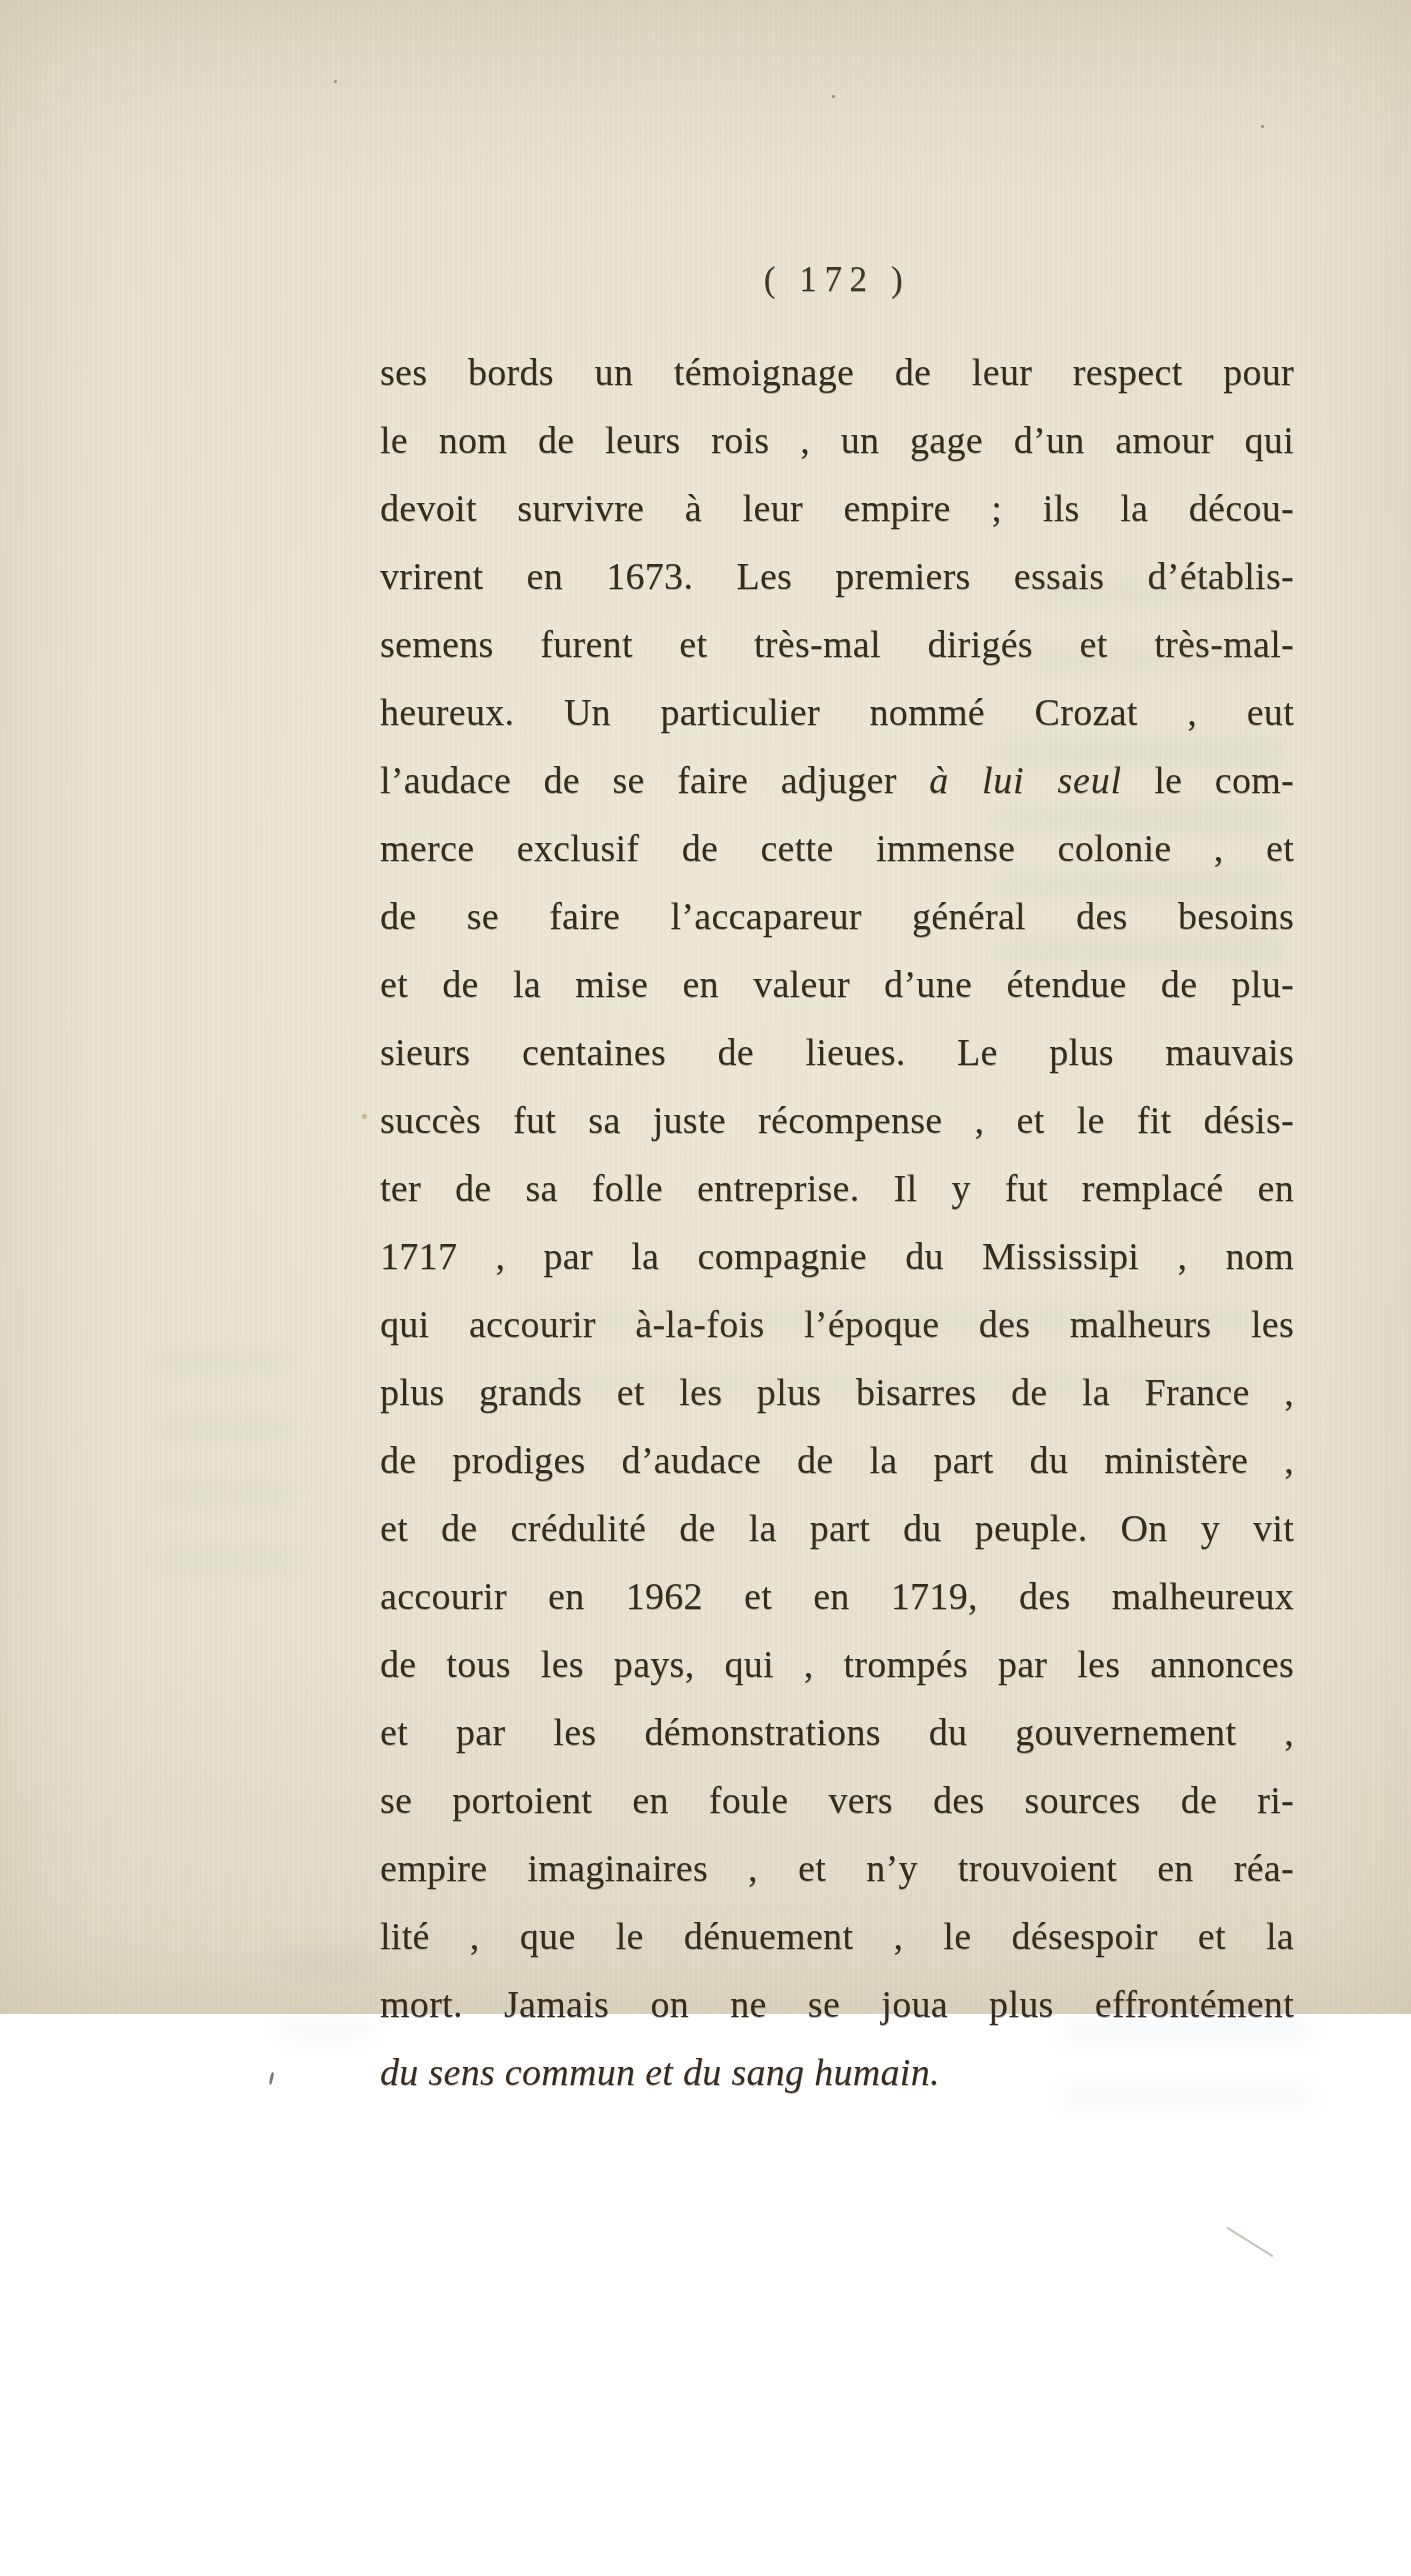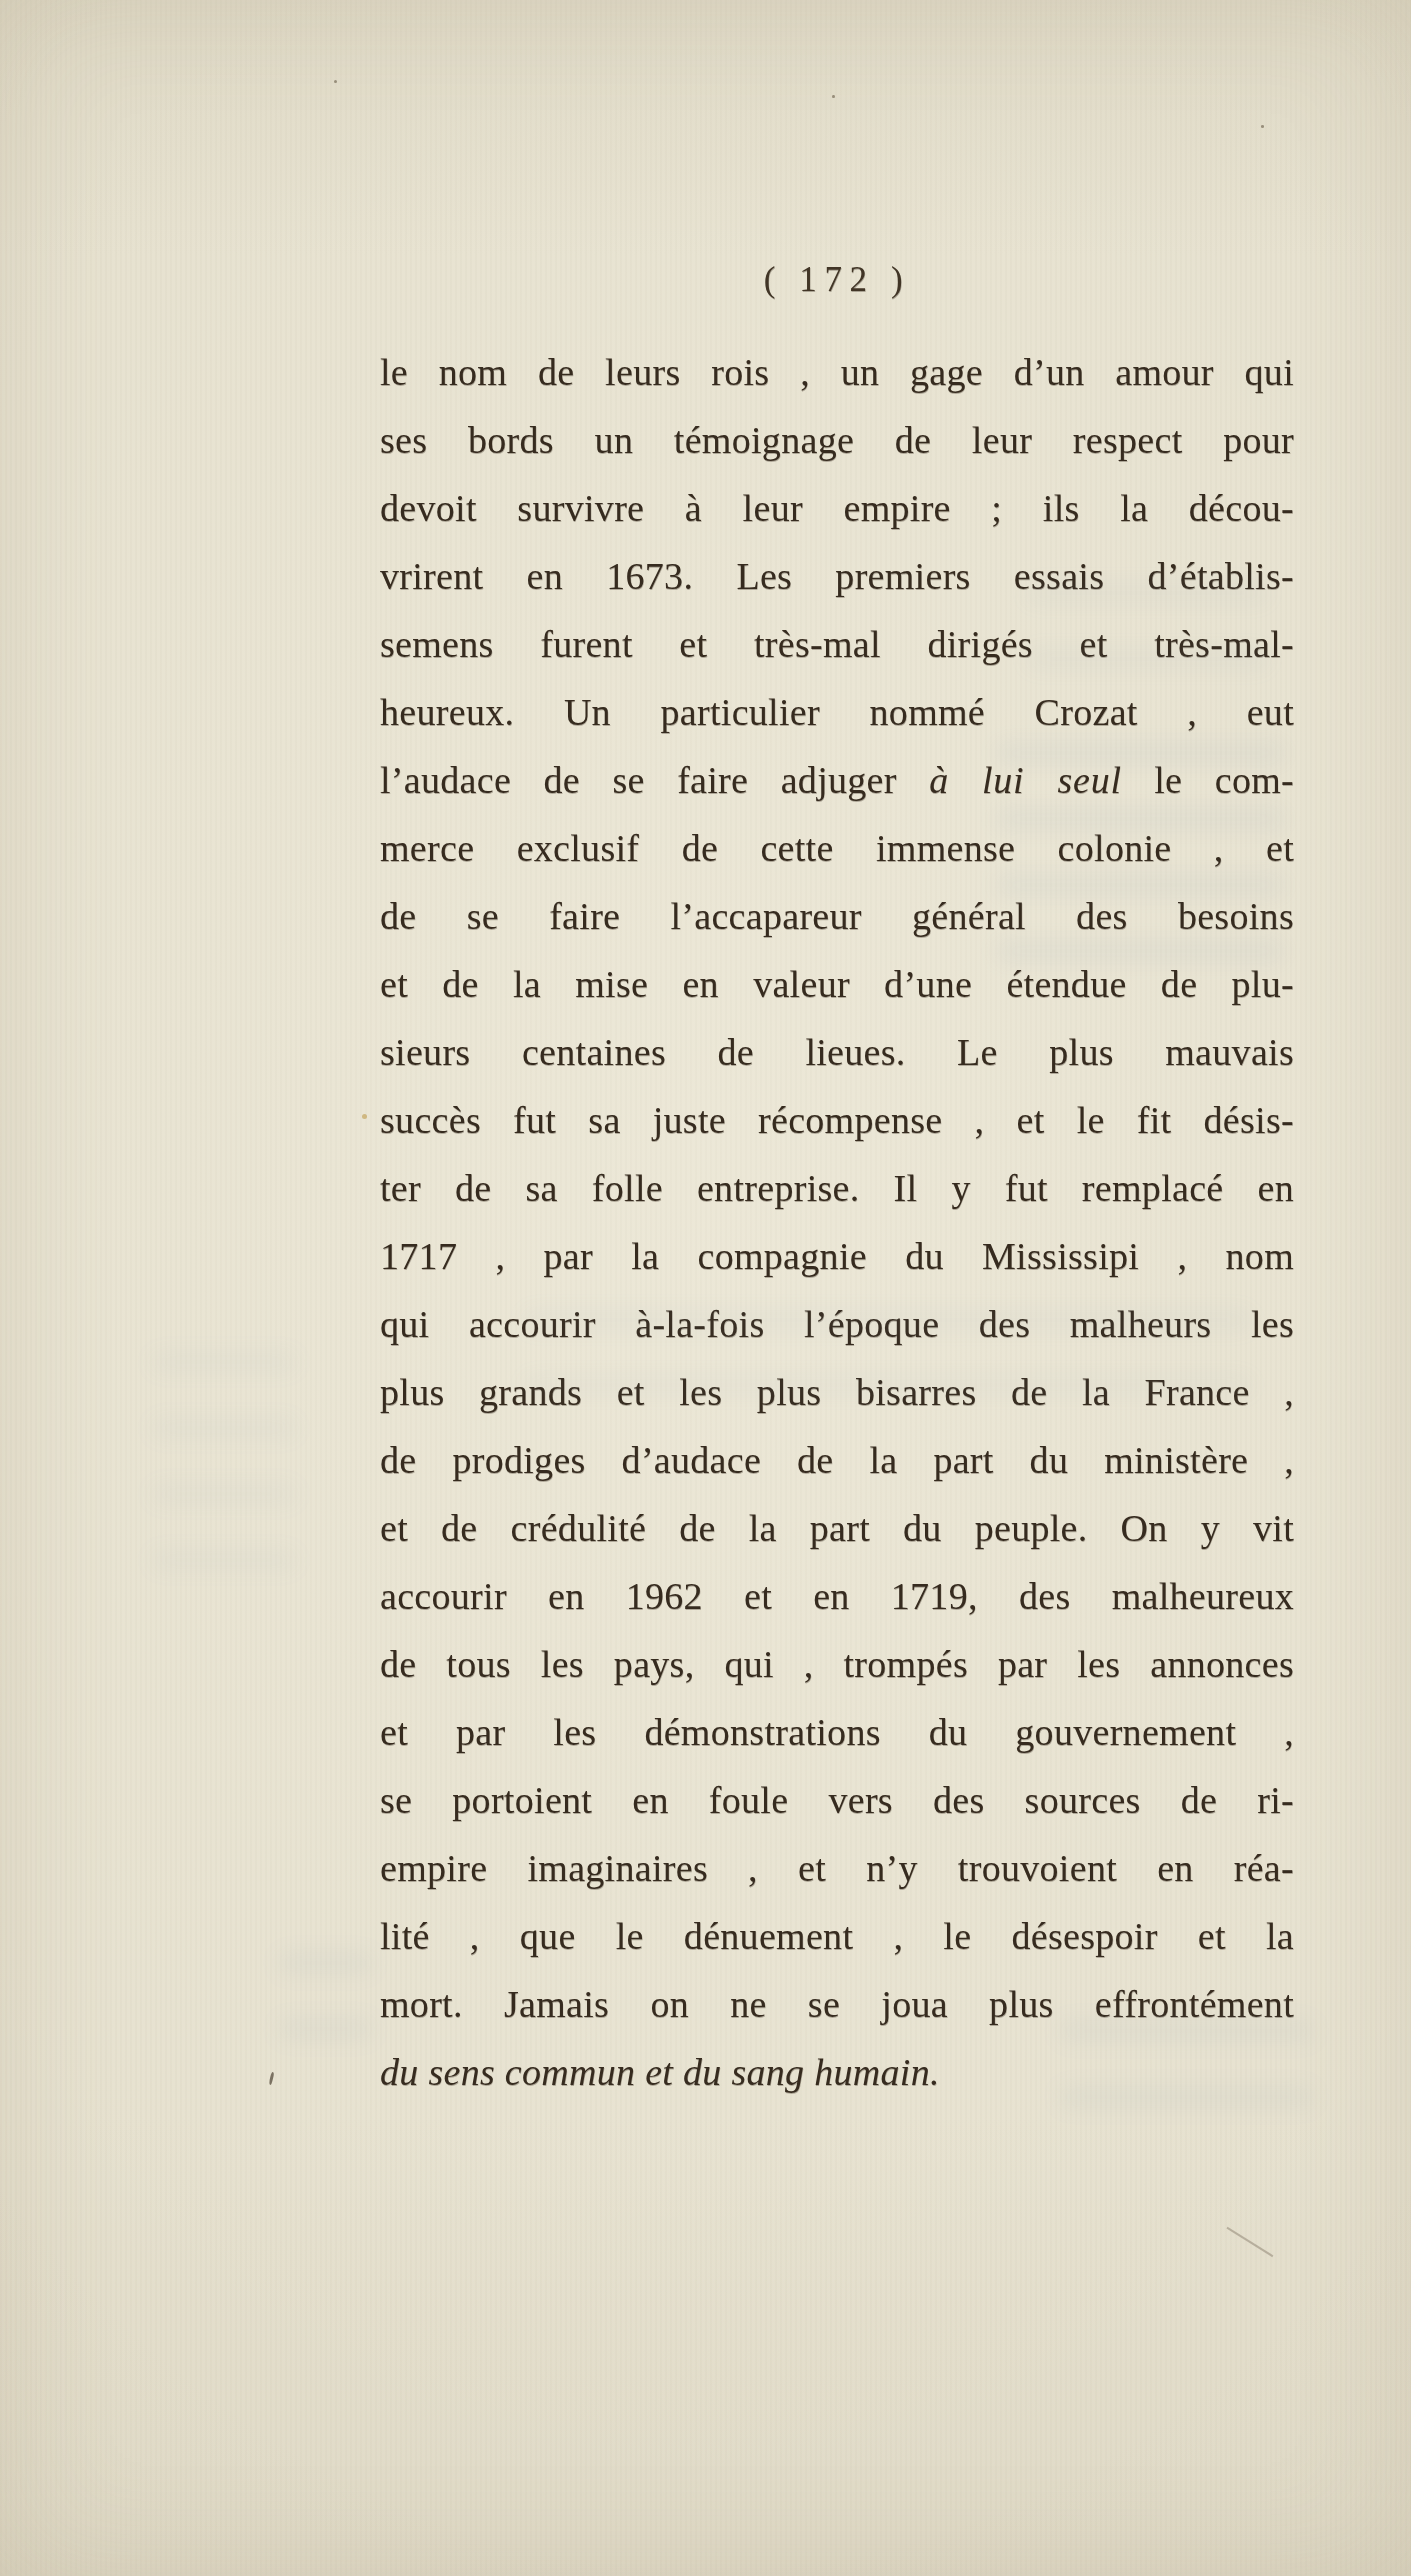--- a/index.html
+++ b/index.html
@@ -1,21 +1,21 @@
 <!DOCTYPE html>
 <html style="font-size:13.5px"><head>
 <meta charset="utf-8">
 <style>
   html, body { margin: 0; padding: 0; }
   body { width: 1412px; height: 2576px; overflow: hidden; }
 
   .page {
     position: relative;
     width: 1412px;
-    height: 2576px;
+    height: 2014px;
     background-color: #e6e1cf;
     background-image:
       linear-gradient(180deg, rgba(205,198,175,.28) 0%, rgba(205,198,175,0) 10%, rgba(205,198,175,0) 82%, rgba(200,192,168,.22) 100%),
       radial-gradient(ellipse 120% 90% at 50% 45%, rgba(255,252,240,.25) 0%, rgba(255,252,240,0) 60%, rgba(150,135,105,.10) 100%),
       repeating-linear-gradient(90deg, rgba(160,150,125,.05) 0px, rgba(160,150,125,.05) 1.7px, rgba(160,150,125,0) 1.7px, rgba(160,150,125,0) 5px);
     box-shadow: inset 0 0 118px rgba(140,125,95,.16);
     font-family: "Liberation Serif", "DejaVu Serif", serif;
     color: #3a2e21;
   }
 
@@ -101,22 +101,22 @@
   }
 </style>
 </head>
 <body>
 
 <div class="page">
 
   <div class="pageno">( 172 )</div>
 
   <div class="text">
+    <div class="line">ses bords un témoignage de leur respect pour</div>
     <div class="line">le nom de leurs rois , un gage d’un amour qui</div>
-    <div class="line">ses bords un témoignage de leur respect pour</div>
     <div class="line">devoit survivre à leur empire ; ils la décou-</div>
     <div class="line">vrirent en 1673. Les premiers essais d’établis-</div>
     <div class="line">semens furent et très-mal dirigés et très-mal-</div>
     <div class="line">heureux. Un particulier nommé Crozat , eut</div>
     <div class="line"><span>l’audace de se faire adjuger </span><span class="it">à lui seul</span><span> le com-</span></div>
     <div class="line">merce exclusif de cette immense colonie , et</div>
     <div class="line">de se faire l’accapareur général des besoins</div>
     <div class="line">et de la mise en valeur d’une étendue de plu-</div>
     <div class="line">sieurs centaines de lieues. Le plus mauvais</div>
     <div class="line">succès fut sa juste récompense , et le fit désis-</div>

